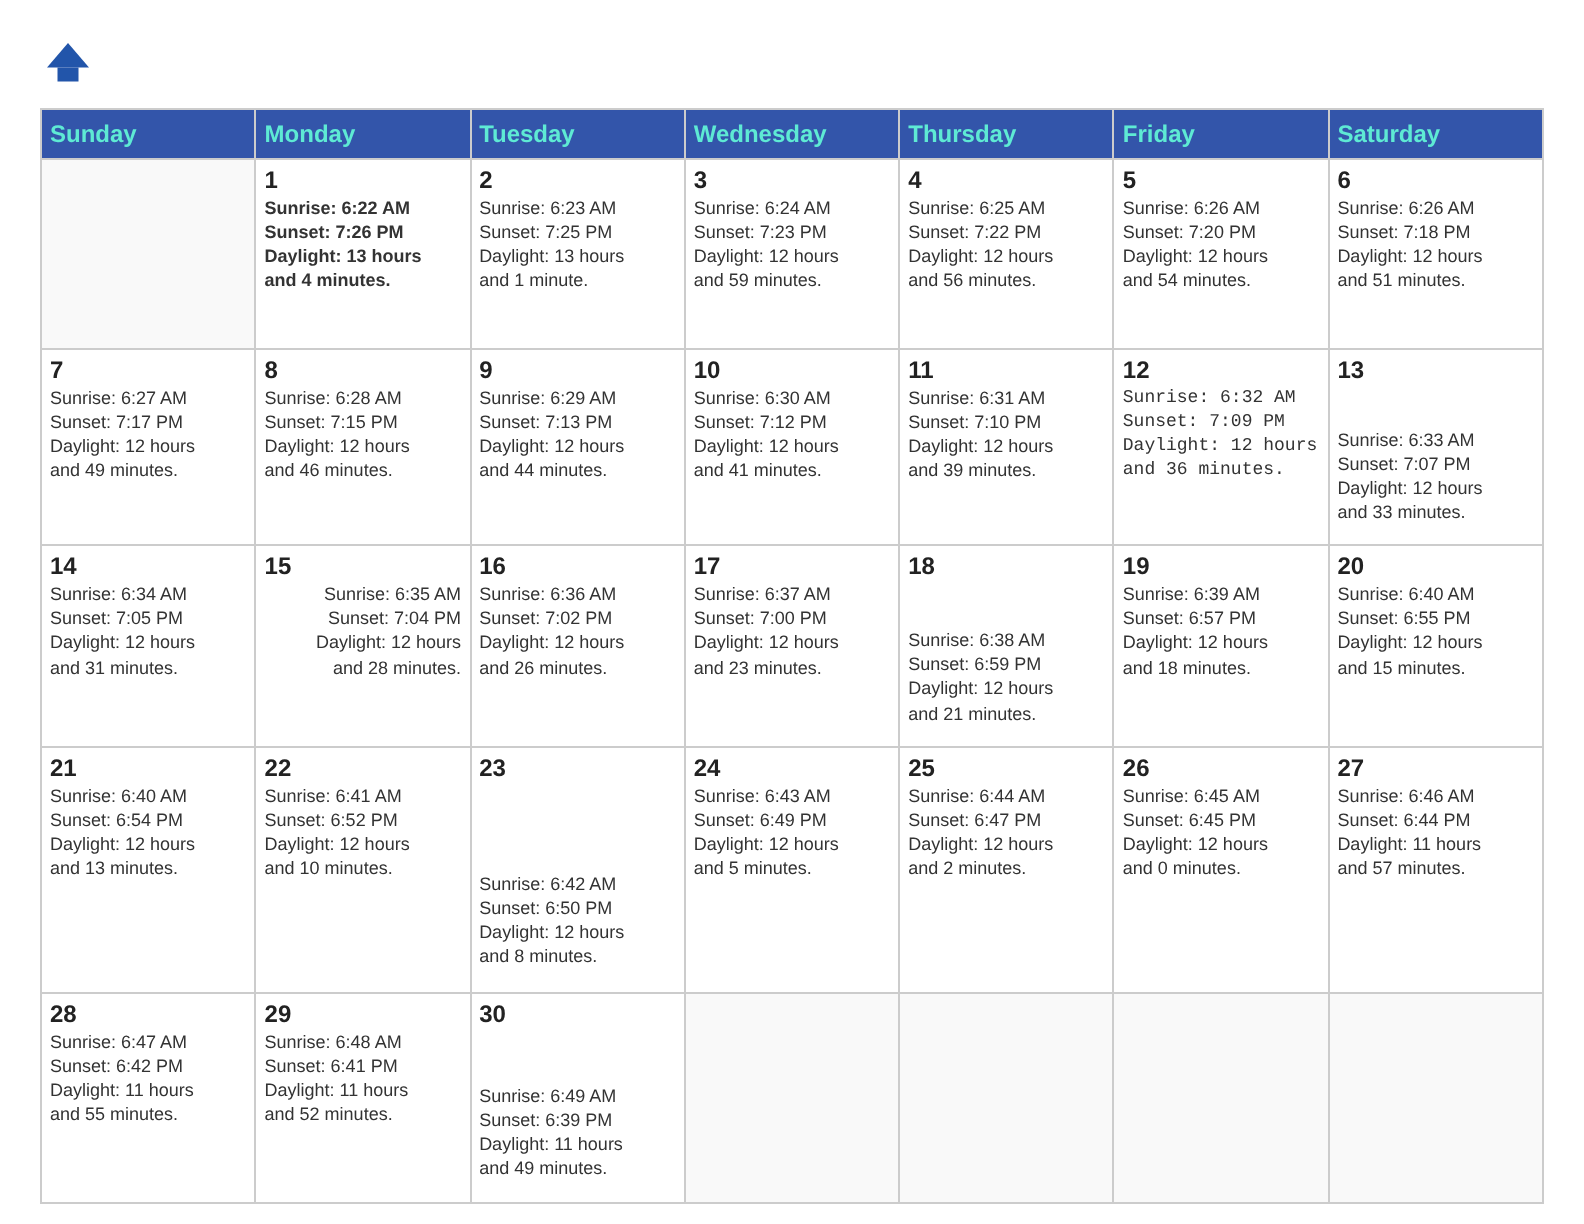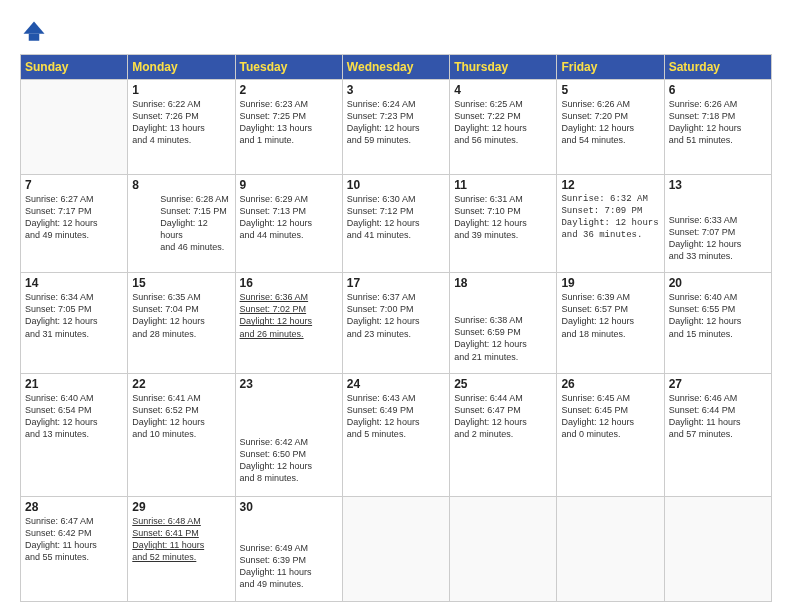--- a/index.html
+++ b/index.html
@@ -57,21 +57,21 @@
     }
     .calendar {
       flex: 1;
       border: 1px solid #ccc;
       border-collapse: collapse;
       width: 100%;
       table-layout: fixed;
     }
     .calendar th {
       background-color: #3355aa;
-      color: #fde047;
+      color: #5eead4;
       font-size: 12px;
       font-weight: bold;
       padding: 5px 4px;
       text-align: left;
       border: 1px solid #ccc;
     }
     .calendar td {
       border: 1px solid #ccc;
       vertical-align: top;
       padding: 3px 4px;
@@ -124,21 +124,21 @@
           <th>Thursday</th>
           <th>Friday</th>
           <th>Saturday</th>
         </tr>
     </thead>
     <tbody id="calendar-body">
     <tr>
           <td class="empty"></td>
           <td>
             <span class="day-num">1</span>
-            <div class="cell-info" style="white-space: pre-line;">Sunrise: 6:22 AM
+            <div class="cell-info" style="white-space: pre-line; font-weight: bold;">Sunrise: 6:22 AM
 Sunset: 7:26 PM
 Daylight: 13 hours
 and 4 minutes.</div>
           </td>
           <td>
             <span class="day-num">2</span>
             <div class="cell-info" style="white-space: pre-line;">Sunrise: 6:23 AM
 Sunset: 7:25 PM
 Daylight: 13 hours
 and 1 minute.</div>
@@ -175,21 +175,21 @@
         <tr>
           <td>
             <span class="day-num">7</span>
             <div class="cell-info" style="white-space: pre-line;">Sunrise: 6:27 AM
 Sunset: 7:17 PM
 Daylight: 12 hours
 and 49 minutes.</div>
           </td>
           <td>
             <span class="day-num">8</span>
-            <div class="cell-info" style="white-space: pre-line; margin-left: 28px;">Sunrise: 6:28 AM
+            <div class="cell-info" style="white-space: pre-line;">Sunrise: 6:28 AM
 Sunset: 7:15 PM
 Daylight: 12 hours
 and 46 minutes.</div>
           </td>
           <td>
             <span class="day-num">9</span>
             <div class="cell-info" style="white-space: pre-line;">Sunrise: 6:29 AM
 Sunset: 7:13 PM
 Daylight: 12 hours
 and 44 minutes.</div>
@@ -226,28 +226,28 @@
         <tr>
           <td>
             <span class="day-num">14</span>
             <div class="cell-info" style="white-space: pre-line;">Sunrise: 6:34 AM
 Sunset: 7:05 PM
 Daylight: 12 hours
 and 31 minutes.</div>
           </td>
           <td>
             <span class="day-num">15</span>
-            <div class="cell-info" style="white-space: pre-line;">Sunrise: 6:35 AM
+            <div class="cell-info" style="white-space: pre-line; text-align: right;">Sunrise: 6:35 AM
 Sunset: 7:04 PM
 Daylight: 12 hours
 and 28 minutes.</div>
           </td>
           <td>
             <span class="day-num">16</span>
-            <div class="cell-info" style="white-space: pre-line; text-decoration: underline;">Sunrise: 6:36 AM
+            <div class="cell-info" style="white-space: pre-line;">Sunrise: 6:36 AM
 Sunset: 7:02 PM
 Daylight: 12 hours
 and 26 minutes.</div>
           </td>
           <td>
             <span class="day-num">17</span>
             <div class="cell-info" style="white-space: pre-line;">Sunrise: 6:37 AM
 Sunset: 7:00 PM
 Daylight: 12 hours
 and 23 minutes.</div>
@@ -328,21 +328,21 @@
         <tr>
           <td>
             <span class="day-num">28</span>
             <div class="cell-info" style="white-space: pre-line;">Sunrise: 6:47 AM
 Sunset: 6:42 PM
 Daylight: 11 hours
 and 55 minutes.</div>
           </td>
           <td>
             <span class="day-num">29</span>
-            <div class="cell-info" style="white-space: pre-line; text-decoration: underline;">Sunrise: 6:48 AM
+            <div class="cell-info" style="white-space: pre-line;">Sunrise: 6:48 AM
 Sunset: 6:41 PM
 Daylight: 11 hours
 and 52 minutes.</div>
           </td>
           <td>
             <span class="day-num">30</span>
             <div class="cell-info" style="white-space: pre-line; margin-top: 28px;">Sunrise: 6:49 AM
 Sunset: 6:39 PM
 Daylight: 11 hours
 and 49 minutes.</div>

